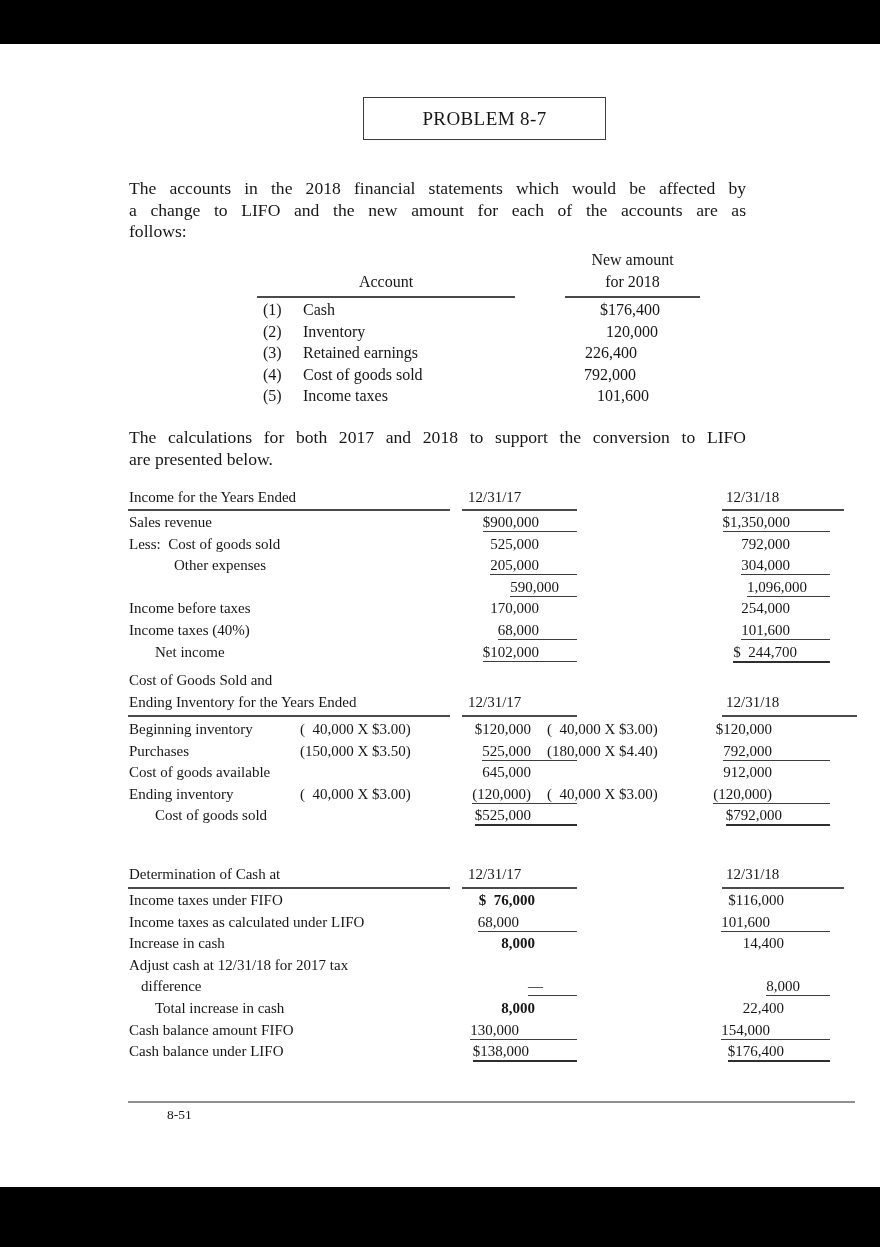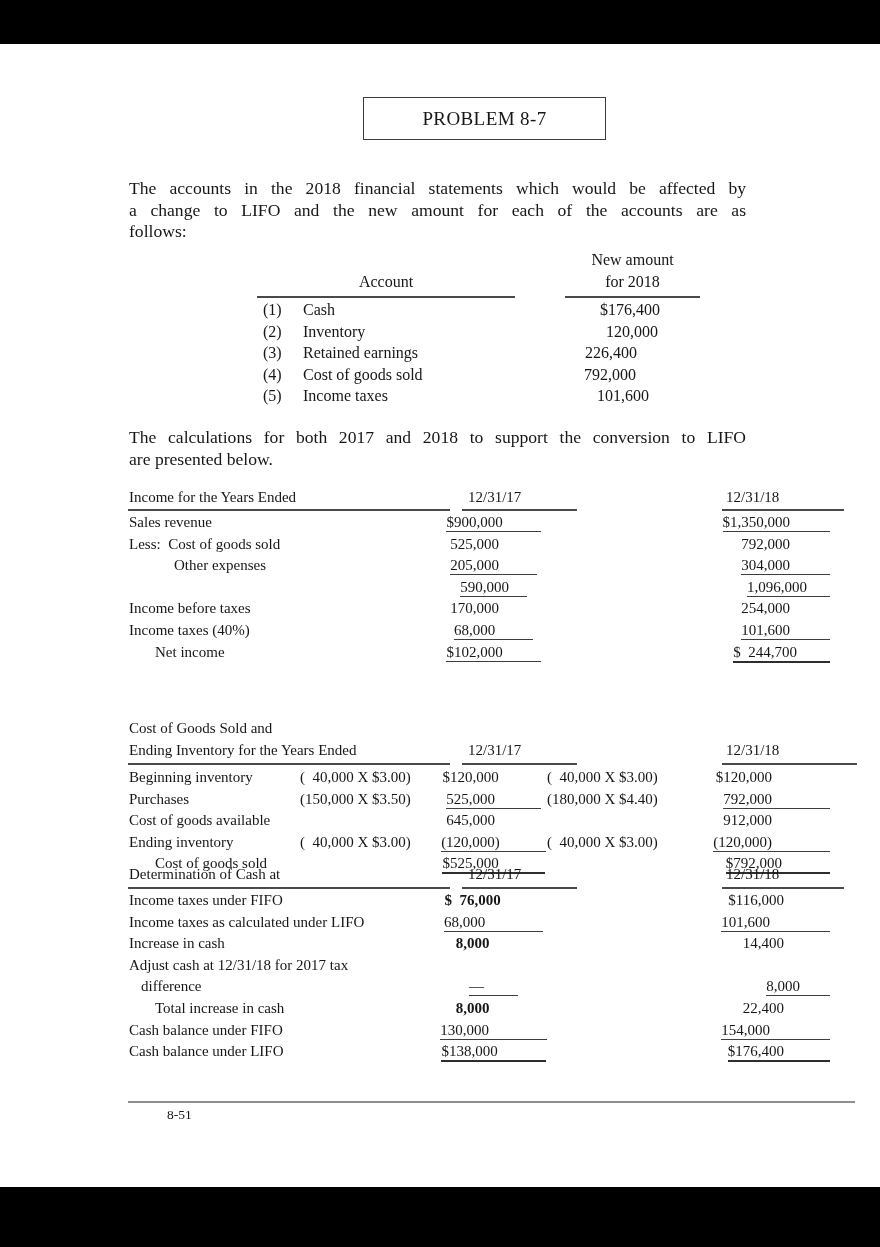--- a/index.html
+++ b/index.html
@@ -44,40 +44,40 @@
   .ul-18{left:722px;width:122px;}
   #income .ul{top:20px;} #income .shead{height:25px;}
   #cogs .ul{top:43px;}   #cogs .shead{height:49px;}
   #cash .ul{top:21px;}   #cash .shead{height:26px;}
 
   .srow{position:relative;height:21.6px;}
   .lbl{position:absolute;left:129px;white-space:pre;}
   .ind1{left:141px;} .ind2{left:155px;} .ind3{left:174px;}
   .f17{position:absolute;left:300px;white-space:pre;}
   .f18{position:absolute;left:547px;white-space:pre;}
-  .a17{position:absolute;left:410px;width:167px;text-align:center;white-space:pre;}
+  .a17{position:absolute;left:410px;width:167px;text-align:right;white-space:pre;}
   .a18{position:absolute;left:670px;width:160px;text-align:right;white-space:pre;}
   .a17 i,.a18 i{font-style:normal;display:inline-block;}
   .nu,.ns{border-bottom:1.5px solid #3d3d3d;}
   .nd{border-bottom:2.6px solid #2e2e2e;}
   .a17 .n0,.a17 .nu,.a17 .nd{padding-right:38px;}
   .a17 .ns{padding-right:18px;}
   .a18 .n0,.a18 .nu{padding-right:40px;}
   .a18 .ns{padding-right:23px;}
   .a18 .nd{padding-right:33px;}
   #cogs .a17 .n0,#cogs .a17 .nu,#cogs .a17 .nd{padding-right:46px;}
   #cogs .a18 .n0,#cogs .a18 .nu{padding-right:58px;}
   #cogs .a18 .nd{padding-right:48px;}
   #cash .a17 .n0{padding-right:42px;font-weight:bold;}
   #cash .a17 .nu{padding-right:58px;}
   #cash .a17 .nd{padding-right:48px;}
   #cash .a18 .n0{padding-right:46px;}
   #cash .a18 .nu{padding-right:60px;}
   #cash .a18 .nd{padding-right:46px;}
-  #income{top:445px;} #cogs{top:676px;} #cash{top:822px;}
+  #income{top:445px;} #cogs{top:628px;} #cash{top:822px;}
 
   
   .rule{position:absolute;left:128px;top:1057px;width:727px;height:2.4px;background:#8f8f8f;}
   .pageno{position:absolute;left:167px;top:1063px;font-size:13.5px;}
 </style>
 </head>
 <body>
 
 <div class="page">
 
@@ -251,21 +251,21 @@
       <span class="lbl ind1">difference</span>
       <span class="a17"><i class="nu" style="padding-right:34px">—</i></span>
       <span class="a18"><i class="nu" style="padding-right:30px">8,000</i></span>
     </div>
     <div class="srow">
       <span class="lbl ind2">Total increase in cash</span>
       <span class="a17"><i class="n0">8,000</i></span>
       <span class="a18"><i class="n0">22,400</i></span>
     </div>
     <div class="srow">
-      <span class="lbl">Cash balance under FIFO</span>
+      <span class="lbl">Cash balance amount FIFO</span>
       <span class="a17"><i class="nu">130,000</i></span>
       <span class="a18"><i class="nu">154,000</i></span>
     </div>
     <div class="srow">
       <span class="lbl">Cash balance under LIFO</span>
       <span class="a17"><i class="nd">$138,000</i></span>
       <span class="a18"><i class="nd">$176,400</i></span>
     </div>
   </div>
 

